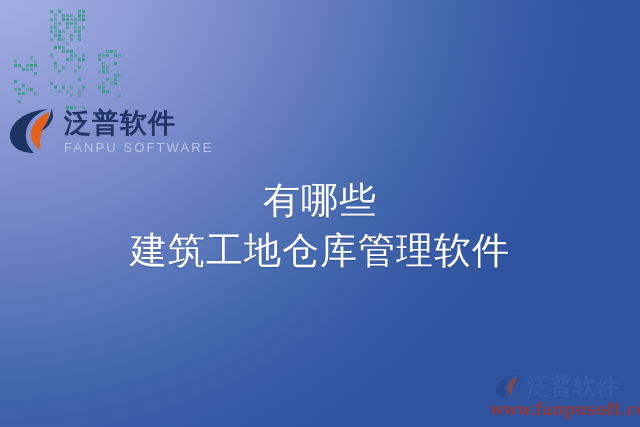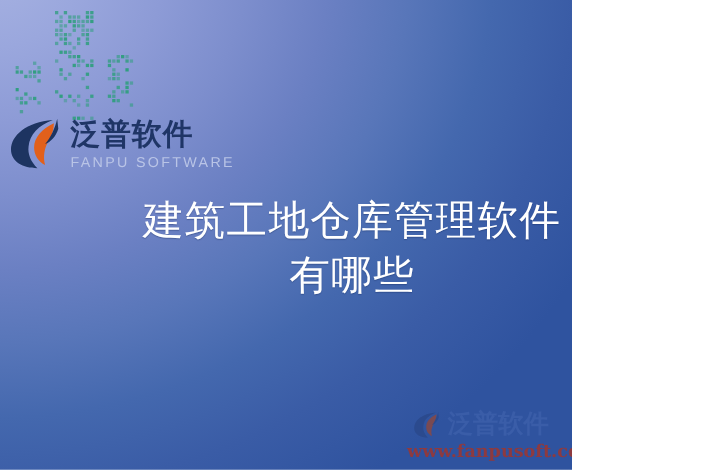--- a/index.html
+++ b/index.html
@@ -3,21 +3,21 @@
 <meta charset="utf-8">
 <style>
   html, body {
     margin: 0;
     padding: 0;
     background: #ffffff;
   }
 
   #banner {
     position: relative;
-    width: 520px;
+    width: 640px;
     height: 427px;
     overflow: hidden;
     font-family: "Liberation Sans", sans-serif;
     
     background:
       radial-gradient(ellipse 620px 560px at -2% -8%,
           #a8b3e2 0%,
           #9aa7dd 14%,
           #8d9bd6 26%,
           #7d8ecd 38%,
@@ -284,22 +284,22 @@
         <path d="M44 3 C42 12, 38 20, 33 26 C38 24, 43 19, 45 12 Z" fill="#1d3461"></path>
       </svg>
     </div>
     <div id="brand-text">
       <span id="brand-cn">泛普软件</span>
       <span id="brand-en">FANPU SOFTWARE</span>
     </div>
   </div>
 
   <div id="headline">
+    <span class="line">有哪些</span>
     <span class="line">建筑工地仓库管理软件</span>
-    <span class="line">有哪些</span>
   </div>
 
   <div id="watermark">
     <div id="wm-row">
       <div id="wm-mark">
         <svg width="30" height="26" viewBox="0 0 52 50" aria-hidden="true">
           <path d="M40 4 C16 6, 2 18, 2 31 C2 42, 13 48, 26 48 C20 42, 17 35, 18 28 C19 17, 27 9, 40 4 Z" fill="#2b4a8e"></path>
           <path d="M41 7 C30 12, 23 20, 23 29 C23 36, 27 42, 33 45 C31 38, 32 29, 37 22 C39 18, 41 13, 41 7 Z" fill="#7a4a52"></path>
           <path d="M44 3 C42 12, 38 20, 33 26 C38 24, 43 19, 45 12 Z" fill="#2b4a8e"></path>
         </svg>

